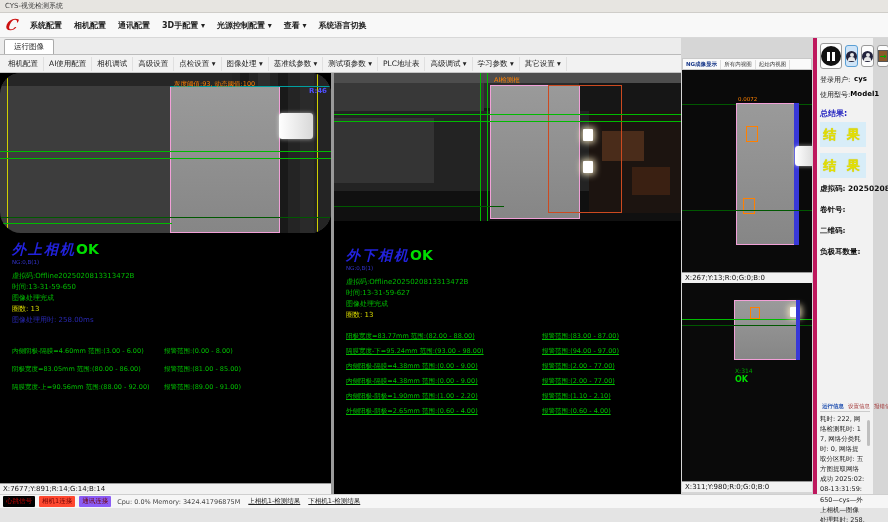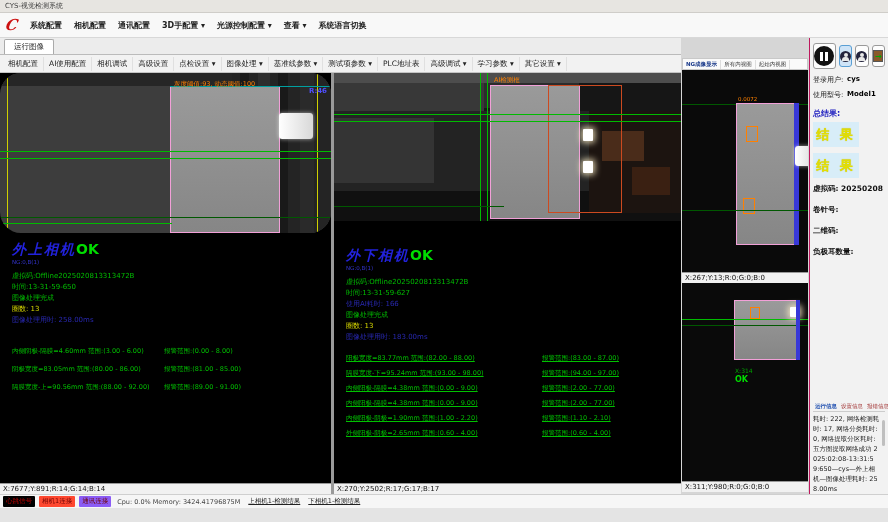--- a/index.html
+++ b/index.html
@@ -69,21 +69,21 @@
   .mini-tab { font-size:5.5px; padding:1px 3px; color:#333; border-right:1px solid #ddd; white-space:nowrap; }
   .mini-tab.first { color:#1a3a8a; font-weight:bold; }
   .small-img { position:relative; background:#0a0a0a; overflow:hidden; cursor:crosshair; }
   .si-1 { height:202px; }
   .si-2 { height:198px; }
   .blue-edge { position:absolute; background:#3838d8; }
   .gs-text1 { position:absolute; color:#00a000; font-size:6px; white-space:nowrap; }
   .gs-text2 { position:absolute; color:#00dd00; font-size:8px; font-weight:bold; white-space:nowrap; }
 
   
-  .side-panel { width:79px; margin-left:1px; background:#f2f2f2; border-left:1px solid #be185d; display:flex; flex-direction:column; padding:3px 3px 0 3px; }
+  .side-panel { width:60px; margin-left:1px; background:#f2f2f2; border-left:4px solid #be185d; display:flex; flex-direction:column; padding:3px 3px 0 3px; }
   .btn-row { display:flex; align-items:center; gap:3px; margin:2px 0 6px 0; }
   .btn { border:1px solid #9a9a9a; background:#fdfdfd; border-radius:3px; display:flex; align-items:center; justify-content:center; cursor:pointer; }
   .btn-pause { width:26px; height:26px; }
   .pause-circle { width:20px; height:20px; background:#111; border-radius:50%; display:flex; align-items:center; justify-content:center; gap:2px; }
   .pause-circle i { display:block; width:3px; height:9px; background:#fff; }
   .btn-sm { width:15px; height:22px; }
   .btn-sm.selected { background:#cfe4f7; border-color:#5a9fd4; }
   .person-ic { width:11px; height:11px; background:#23233c; border-radius:50%; position:relative; }
   .person-ic::before { content:""; position:absolute; left:3.5px; top:2px; width:4px; height:4px; background:#e8e8e8; border-radius:50%; }
   .person-ic::after { content:""; position:absolute; left:2px; top:6.5px; width:7px; height:3.5px; background:#e8e8e8; border-radius:3px 3px 0 0; }
@@ -233,24 +233,22 @@
           </div>
 
           <div class="cam-data">
             <div style="margin-top:24px;">
               <span class="cam-title">外下相机</span><span class="cam-ok">OK</span>
             </div>
             <div class="ng-line">NG:0,B(1)</div>
             <div style="margin-top:6px;">
               <div class="dline c-green">虚拟码:Offline2025020813313472B</div>
               <div class="dline c-green">时间:13-31-59-627</div>
-              <div class="dline c-blue">使用AI耗时: 166</div>
               <div class="dline c-green">图像处理完成</div>
               <div class="dline c-yellow">圈数: 13</div>
-              <div class="dline c-blue">图像处理用时: 183.00ms</div>
             </div>
             <div class="mrows" style="margin-top:8px;">
               <div class="mrow mrow-m">
                   <span class="mtext-m">阳极宽度=83.77mm 范围:(82.00 - 88.00)</span>
                   <span>报警范围:(83.00 - 87.00)</span>
                 </div>
               <div class="mrow mrow-m">
                   <span class="mtext-m">隔膜宽度-下=95.24mm 范围:(93.00 - 98.00)</span>
                   <span>报警范围:(94.00 - 97.00)</span>
                 </div>
@@ -265,21 +263,20 @@
               <div class="mrow mrow-m">
                   <span class="mtext-m">内侧阳极-阴极=1.90mm 范围:(1.00 - 2.20)</span>
                   <span>报警范围:(1.10 - 2.10)</span>
                 </div>
               <div class="mrow mrow-m">
                   <span class="mtext-m">外侧阳极-阴极=2.65mm 范围:(0.60 - 4.00)</span>
                   <span>报警范围:(0.60 - 4.00)</span>
                 </div>
             </div>
           </div>
-          <div class="coordbar">X:270;Y:2502;R:17;G:17;B:17</div>
         </div>
       </div>
     </div>
 
     <div class="right-col">
       <div class="rc-spacer"></div>
       <div class="mini-tabs">
         <span class="mini-tab first">NG成像显示</span>
         <span class="mini-tab">所有内视图</span>
         <span class="mini-tab">起始内视图</span>

